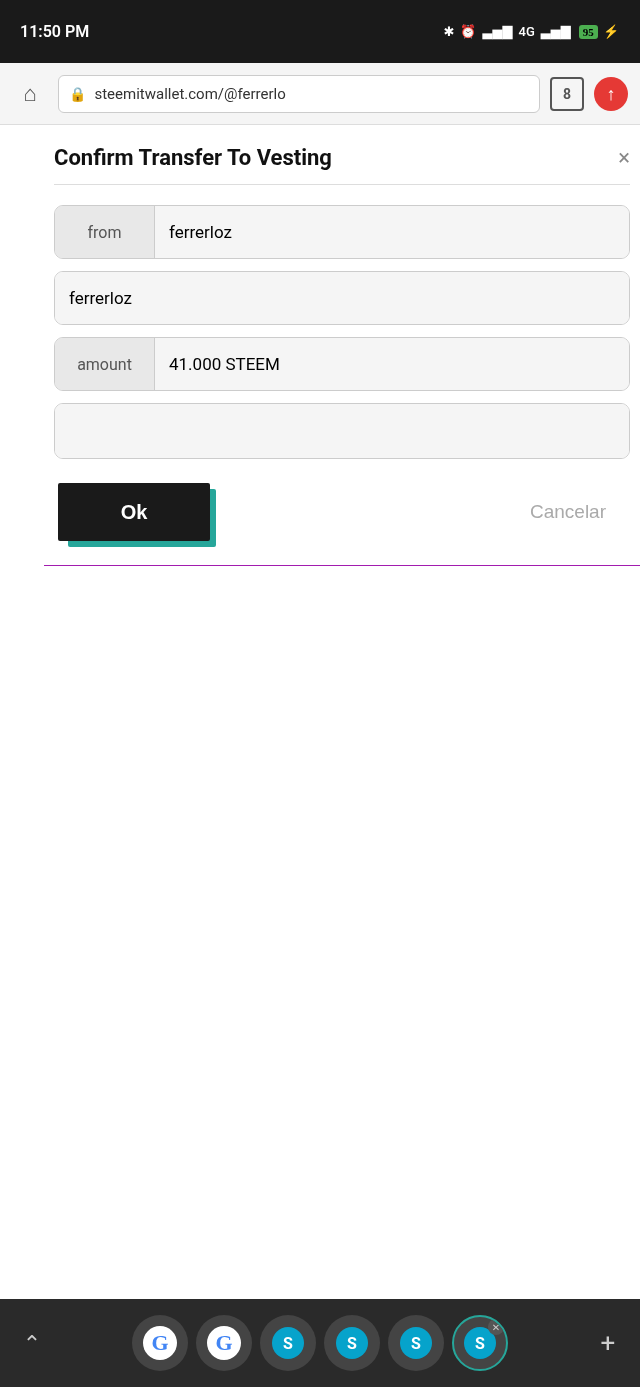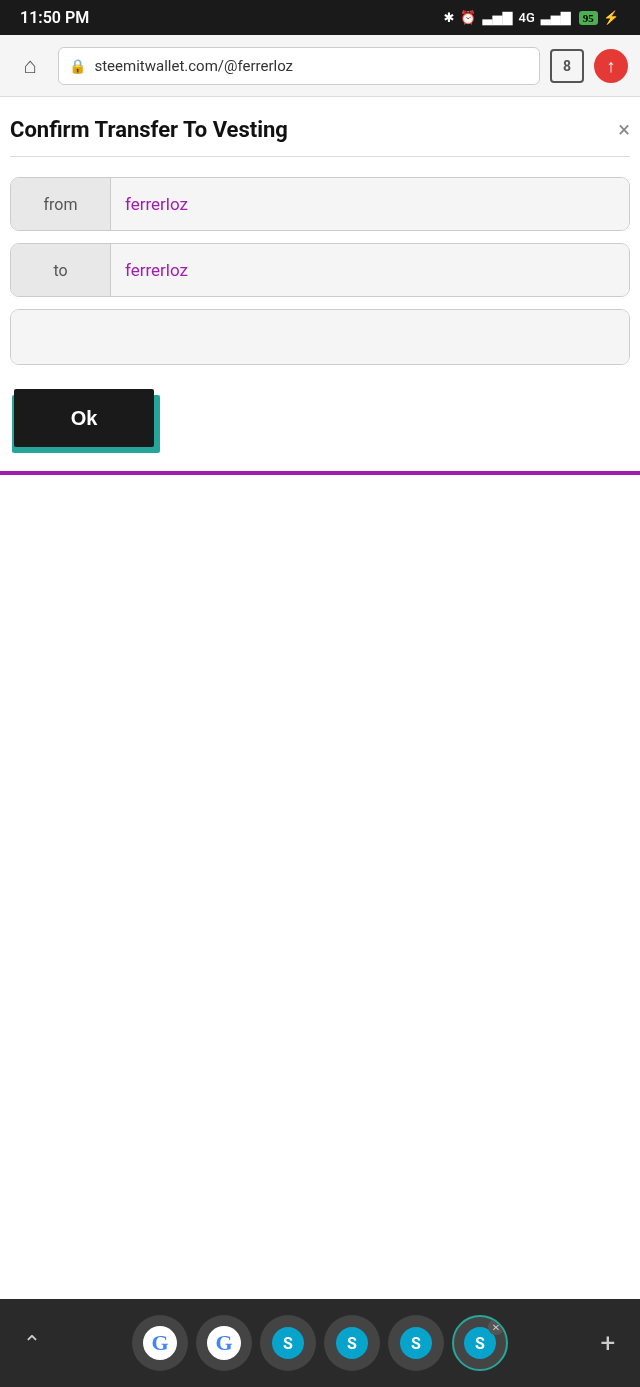--- a/index.html
+++ b/index.html
@@ -8,21 +8,21 @@
       width: 640px;
       min-height: 1387px;
       background: #fff;
       font-family: -apple-system, BlinkMacSystemFont, 'Segoe UI', Roboto, sans-serif;
       overflow-x: hidden;
     }
 
     
     .status-bar {
       background: #1a1a1a;
-      height: 35px;
+      height: 63px;
       display: flex;
       align-items: center;
       justify-content: space-between;
       padding: 0 20px;
       color: #fff;
       font-size: 15px;
       font-weight: 500;
     }
     .status-time { font-weight: 600; font-size: 16px; }
     .status-icons { display: flex; align-items: center; gap: 6px; font-size: 13px; }
@@ -74,21 +74,22 @@
       background: #e53935;
       border-radius: 50%;
       display: flex; align-items: center; justify-content: center;
       color: #fff; font-size: 18px;
     }
 
     
     .dialog {
       background: #fff;
       padding: 20px 10px 24px;
-      border-bottom: 4px solid #a21caf;
+      border-bottom: 1px solid #a21caf;
+      margin-left: 44px;
     }
     .dialog-header {
       display: flex;
       align-items: center;
       justify-content: space-between;
       margin-bottom: 14px;
     }
     .dialog-title {
       font-size: 22px;
       font-weight: 700;
@@ -125,21 +126,21 @@
       min-width: 100px;
       padding: 16px 14px;
       font-size: 16px;
       color: #555;
       font-weight: 400;
     }
     .field-value {
       flex: 1;
       padding: 16px 14px;
       font-size: 17px;
-      color: #a21caf;
+      color: #000000;
       background: #f5f5f5;
       display: flex;
       align-items: center;
     }
     .field-value.empty {
       background: #f5f5f5;
       min-height: 54px;
     }
 
     
@@ -161,21 +162,21 @@
       height: 58px;
       background: #26a69a;
       border-radius: 2px;
     }
     .ok-btn {
       position: relative;
       background: #1a1a1a;
       color: #fff;
       font-size: 20px;
       font-weight: 600;
-      width: 140px;
+      width: 152px;
       height: 58px;
       border: none;
       border-radius: 2px;
       cursor: pointer;
       display: flex;
       align-items: center;
       justify-content: center;
       z-index: 1;
     }
     .cancel-btn {
@@ -271,21 +272,21 @@
     <span>▃▅▇</span>
     <span class="battery-box">95</span>
     <span>⚡</span>
   </div>
 </div>
 
 <div class="browser-bar">
   <div class="browser-home-btn">⌂</div>
   <div class="browser-url-bar">
     <span class="lock-icon">🔒</span>
-    <span>steemitwallet.com/@ferrerloz</span>
+    <span>steemitwallet.com/@ferrerlo</span>
   </div>
   <div class="browser-tabs-btn">
     <span>8</span>
   </div>
   <div class="browser-upload-btn">
     <span>↑</span>
   </div>
 </div>
 
 <div class="dialog">
@@ -298,38 +299,44 @@
   <div class="form-field">
     <div class="field-label">
       <span>from</span>
     </div>
     <div class="field-value">
       <span>ferrerloz</span>
     </div>
   </div>
 
   <div class="form-field">
-    <div class="field-label">
-      <span>to</span>
-    </div>
     <div class="field-value">
       <span>ferrerloz</span>
     </div>
   </div>
 
+  <div class="form-field">
+    <div class="field-label">
+      <span>amount</span>
+    </div>
+    <div class="field-value">
+      <span>41.000 STEEM</span>
+    </div>
+  </div>
 
   <div class="form-field">
     <div class="field-value empty"></div>
   </div>
 
   <div class="buttons-row">
     <div class="ok-btn-wrapper">
       <div class="ok-btn-shadow"></div>
       <button class="ok-btn">Ok</button>
     </div>
+    <button class="cancel-btn">Cancelar</button>
   </div>
 </div>
 
 <div class="content-area"></div>
 
 <div class="tab-bar">
   <div class="tab-arrow-btn">
     <span>⌃</span>
   </div>
   <div class="tab-icons-row">

